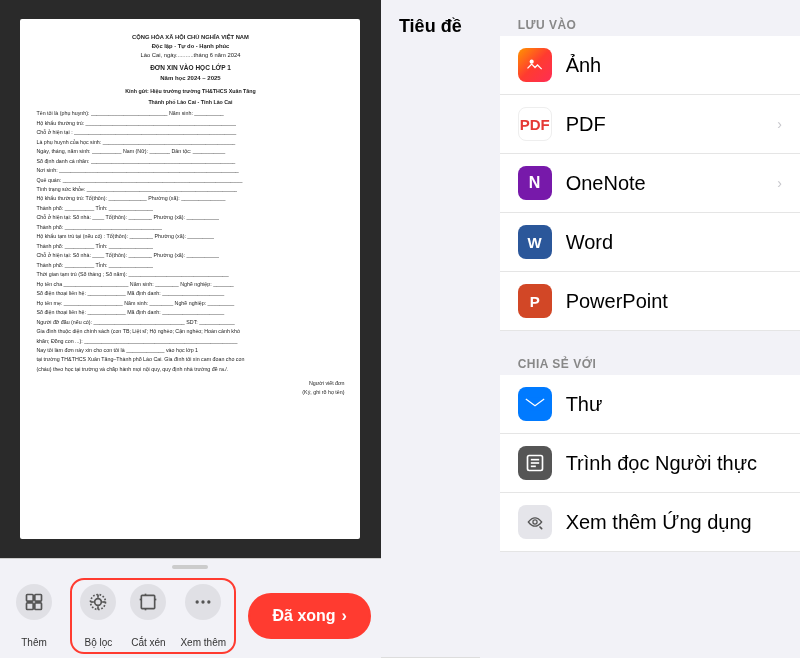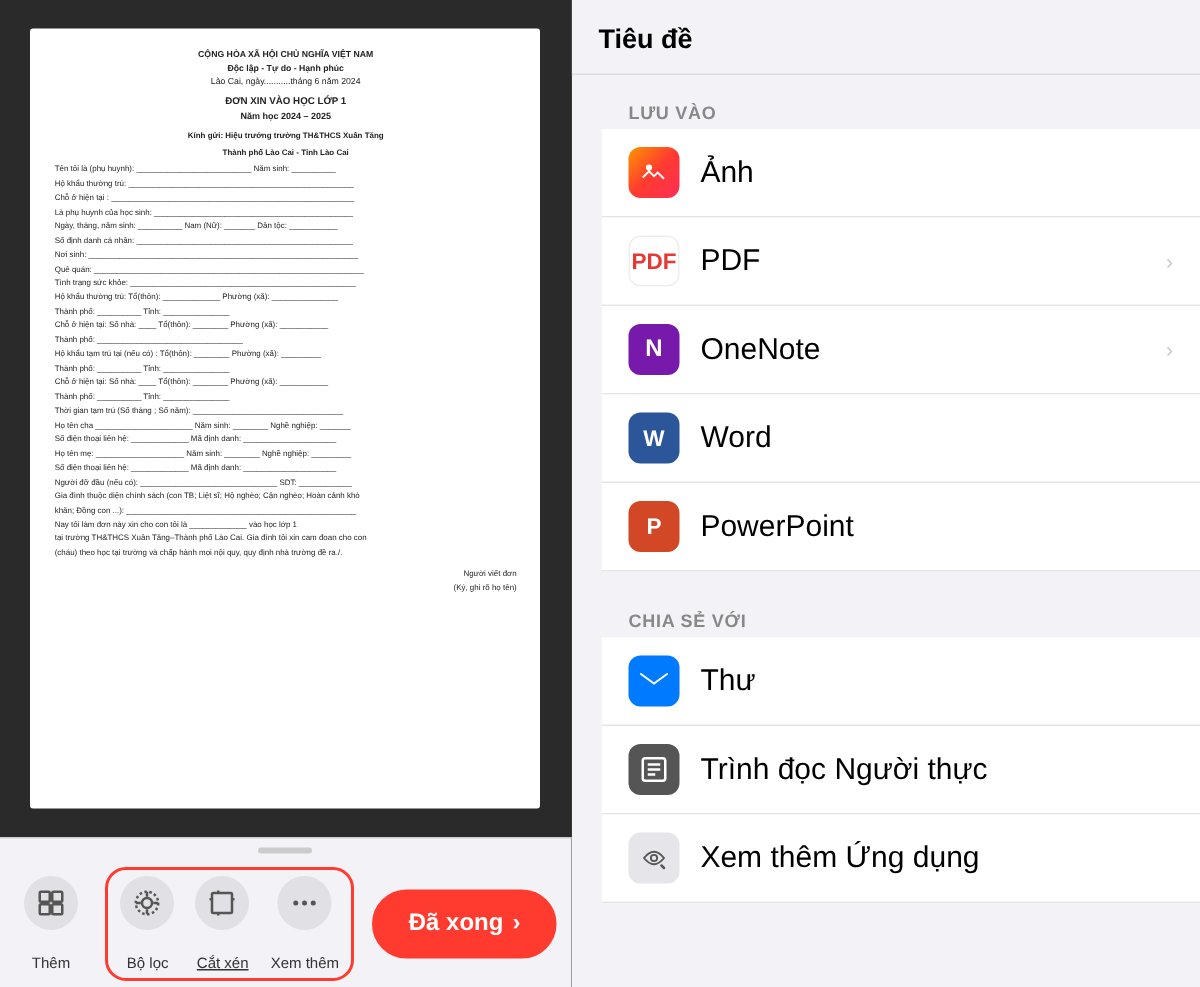--- a/index.html
+++ b/index.html
@@ -153,21 +153,20 @@
       gap: 14px;
       align-items: center;
     }
 
     
     .right-panel {
       width: 440px;
       height: 658px;
       background: #f2f2f7;
       display: flex;
-      flex-direction: column;
     }
 
     .right-header {
       background: #f2f2f7;
       padding: 16px 18px 10px;
       border-bottom: 1px solid #ddd;
     }
 
     .right-header-top {
       display: flex;
@@ -337,21 +336,21 @@
               <circle cx="12" cy="12" r="4"></circle>
               <circle cx="12" cy="12" r="9" stroke-dasharray="2 2"></circle>
               <line x1="12" y1="3" x2="12" y2="7"></line>
               <line x1="12" y1="17" x2="12" y2="21"></line>
               <line x1="3" y1="12" x2="7" y2="12"></line>
               <line x1="17" y1="12" x2="21" y2="12"></line>
             </svg>
           </div>
           <span class="toolbar-item-label">Bộ lọc</span>
         </div>
-        <div class="toolbar-item" style="min-width:36px;text-decoration:underline;">
+        <div class="toolbar-item" style="min-width:36px;">
           <div style="width:36px;height:36px;border-radius:50%;background:#e0e0e5;display:flex;align-items:center;justify-content:center;">
             <svg width="20" height="20" viewBox="0 0 24 24" fill="none" stroke="#555" stroke-width="2">
               <rect x="4" y="4" width="16" height="16" rx="1"></rect>
               <line x1="4" y1="9" x2="2" y2="9"></line>
               <line x1="22" y1="9" x2="20" y2="9"></line>
               <line x1="9" y1="4" x2="9" y2="2"></line>
               <line x1="9" y1="22" x2="9" y2="20"></line>
             </svg>
           </div>
           <span class="toolbar-item-label">Cắt xén</span>

